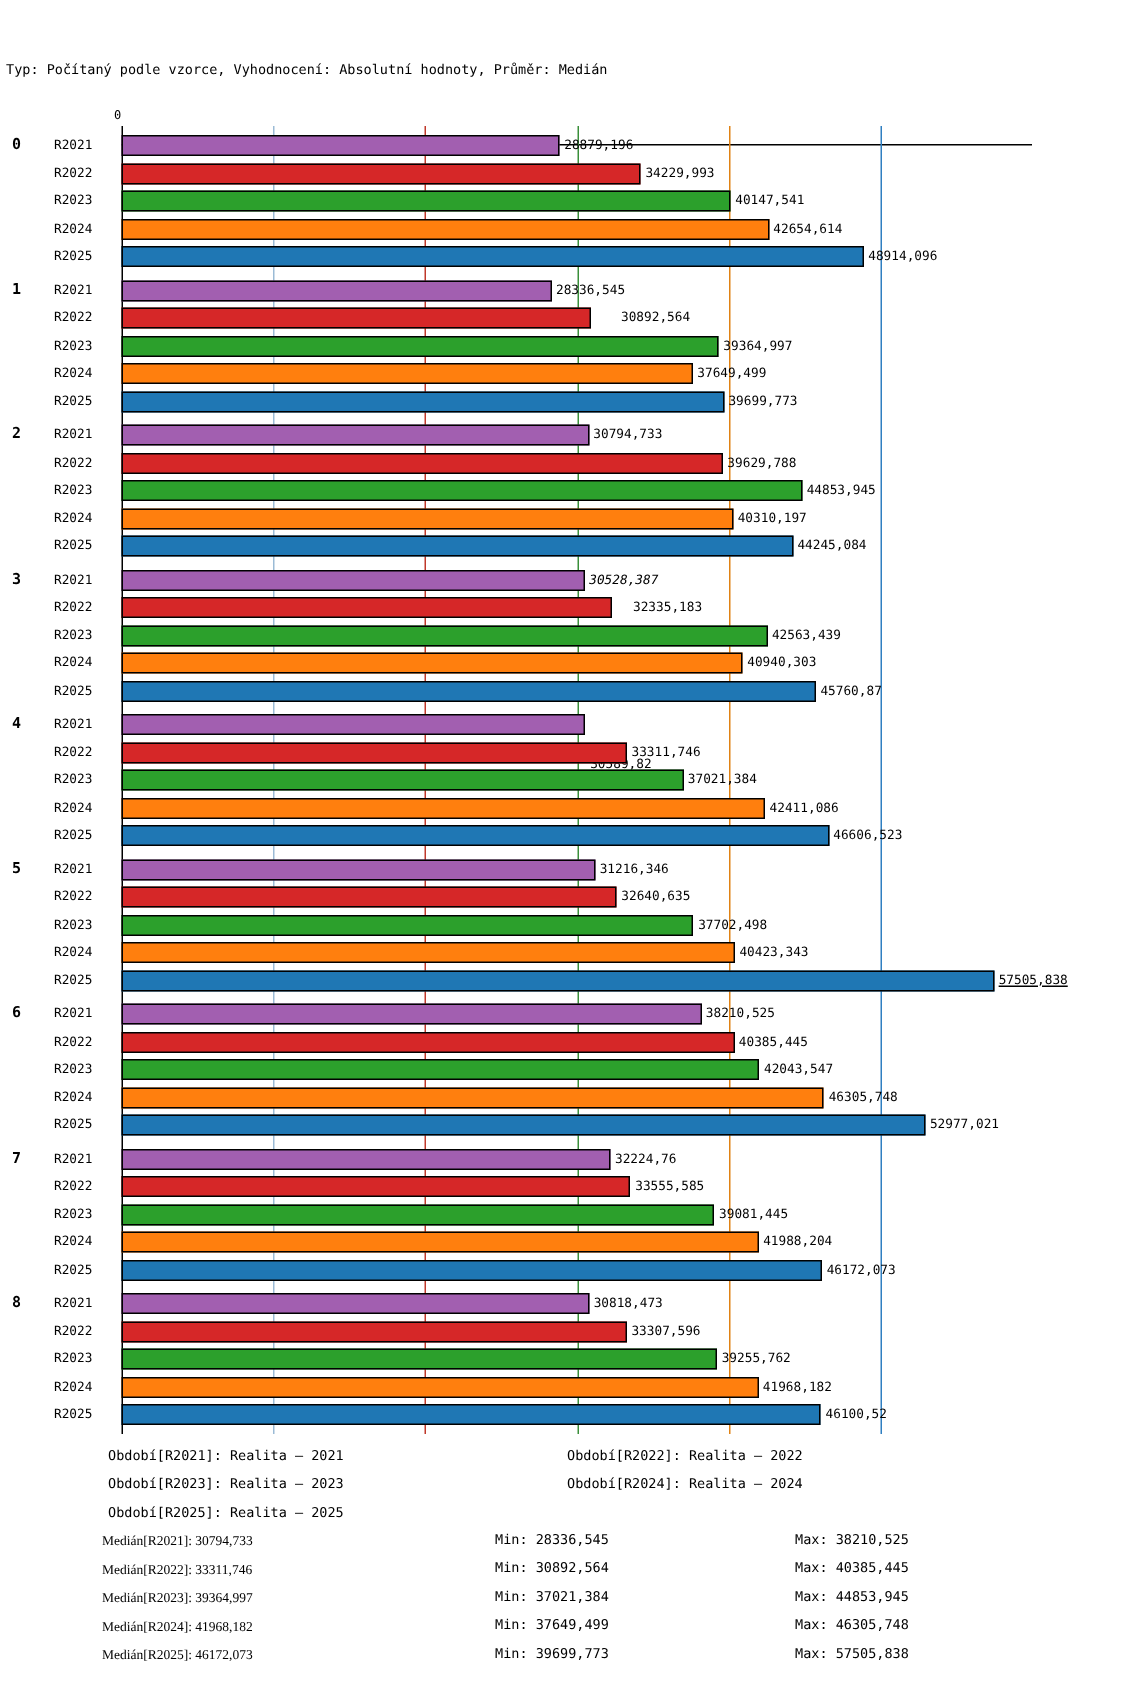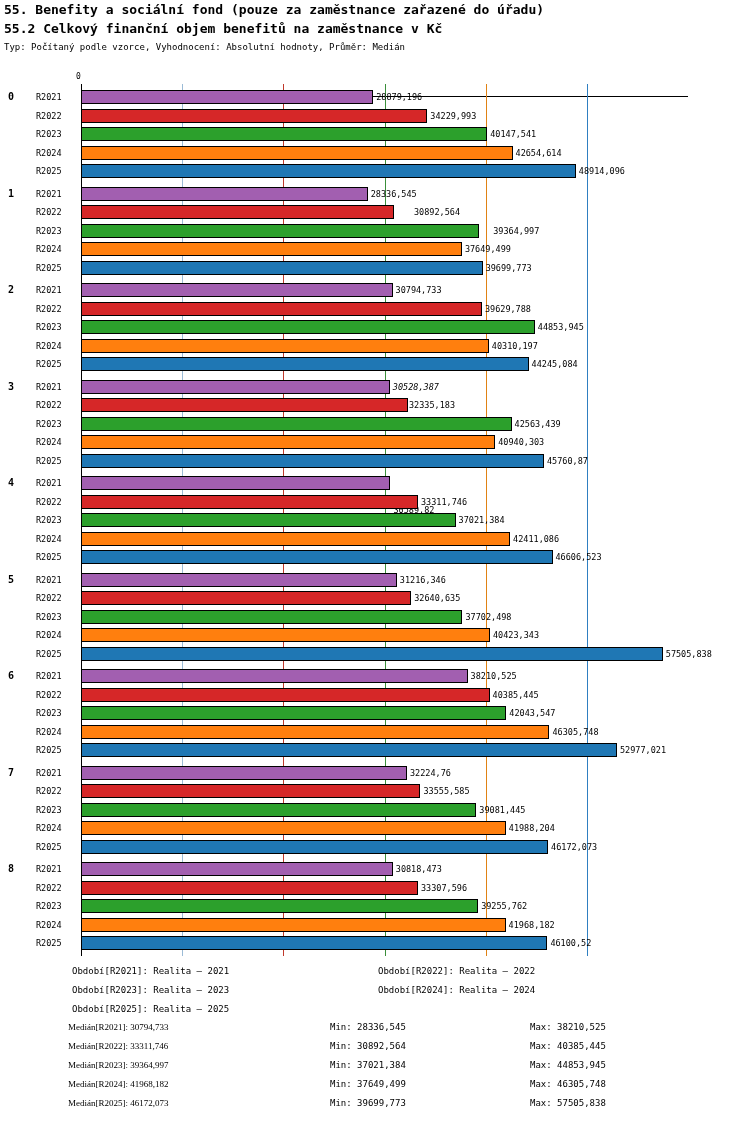--- a/index.html
+++ b/index.html
@@ -155,22 +155,20 @@
     position: absolute;
     left: 530px;
     white-space: nowrap;
   }
 </style>
 </head>
 <body>
 
 <div class="page">
 
-  <div class="title1">55. Benefity a sociální fond (pouze za zaměstnance zařazené do úřadu)</div>
-  <div class="title2">55.2 Celkový finanční objem benefitů na zaměstnance v Kč</div>
   <div class="subtitle">Typ: Počítaný podle vzorce, Vyhodnocení: Absolutní hodnoty, Průměr: Medián</div>
   <div class="zero-label">0</div>
 
   <div class="plot" id="plot">
     <div class="axis-top"></div>
     <div class="axis-zero"></div>
   <div class="gridline" style="left: 182.167px; background: rgb(155, 187, 214);"></div>
       <div class="gridline" style="left: 283.333px; background: rgb(192, 57, 43);"></div>
       <div class="gridline" style="left: 384.5px; background: rgb(58, 143, 58);"></div>
       <div class="gridline" style="left: 485.667px; background: rgb(224, 130, 20);"></div>
@@ -208,21 +206,21 @@
         <div class="bar-value" style="left: 334.671px;">28336,545</div>
       </div>
       <div class="row" style="top: 120px; width: 714px;">
         <div class="row-label">R2022</div>
         <div class="bar" style="width: 312.53px; background: rgb(214, 39, 40);"></div>
         <div class="bar-value" style="left: 378px;">30892,564</div>
       </div>
       <div class="row" style="top: 138.5px; width: 714px;">
         <div class="row-label">R2023</div>
         <div class="bar" style="width: 398.243px; background: rgb(44, 160, 44);"></div>
-        <div class="bar-value" style="left: 446.243px; margin-left: 11px;">39364,997</div>
+        <div class="bar-value" style="left: 446.243px;">39364,997</div>
       </div>
       <div class="row" style="top: 157px; width: 714px;">
         <div class="row-label">R2024</div>
         <div class="bar" style="width: 380.887px; background: rgb(255, 127, 14);"></div>
         <div class="bar-value" style="left: 428.887px;">37649,499</div>
       </div>
       <div class="row" style="top: 175.5px; width: 714px;">
         <div class="row-label">R2025</div>
         <div class="bar" style="width: 401.629px; background: rgb(31, 119, 180);"></div>
         <div class="bar-value" style="left: 449.629px;">39699,773</div>
@@ -255,21 +253,21 @@
       </div>
       <div class="group-label" style="top: 296.5px;">3</div>
       <div class="row" style="top: 294.5px; width: 714px;">
         <div class="row-label">R2021</div>
         <div class="bar" style="width: 308.846px; background: rgb(162, 95, 176);"></div>
         <div class="bar-value" style="left: 356.846px; font-style: italic;">30528,387</div>
       </div>
       <div class="row" style="top: 313px; width: 714px;">
         <div class="row-label">R2022</div>
         <div class="bar" style="width: 327.124px; background: rgb(214, 39, 40);"></div>
-        <div class="bar-value" style="left: 373px;">32335,183</div>
+        <div class="bar-value" style="left: 386px;">32335,183</div>
       </div>
       <div class="row" style="top: 331.5px; width: 714px;">
         <div class="row-label">R2023</div>
         <div class="bar" style="width: 430.6px; background: rgb(44, 160, 44);"></div>
         <div class="bar-value" style="left: 478.6px;">42563,439</div>
       </div>
       <div class="row" style="top: 350px; width: 714px;">
         <div class="row-label">R2024</div>
         <div class="bar" style="width: 414.179px; background: rgb(255, 127, 14);"></div>
         <div class="bar-value" style="left: 462.179px;">40940,303</div>
@@ -322,21 +320,21 @@
         <div class="bar-value" style="left: 429.424px;">37702,498</div>
       </div>
       <div class="row" style="top: 543px; width: 714px;">
         <div class="row-label">R2024</div>
         <div class="bar" style="width: 408.949px; background: rgb(255, 127, 14);"></div>
         <div class="bar-value" style="left: 456.949px;">40423,343</div>
       </div>
       <div class="row" style="top: 561.5px; width: 714px;">
         <div class="row-label">R2025</div>
         <div class="bar" style="width: 581.767px; background: rgb(31, 119, 180);"></div>
-        <div class="bar-value" style="left: 629.767px;">57505,838</div>
+        <div class="bar-value" style="left: 629.767px; text-decoration: underline;">57505,838</div>
       </div>
       <div class="group-label" style="top: 586px;">6</div>
       <div class="row" style="top: 584px; width: 714px;">
         <div class="row-label">R2021</div>
         <div class="bar" style="width: 386.563px; background: rgb(162, 95, 176);"></div>
         <div class="bar-value" style="left: 434.563px;">38210,525</div>
       </div>
       <div class="row" style="top: 602.5px; width: 714px;">
         <div class="row-label">R2022</div>
         <div class="bar" style="width: 408.566px; background: rgb(214, 39, 40);"></div>

